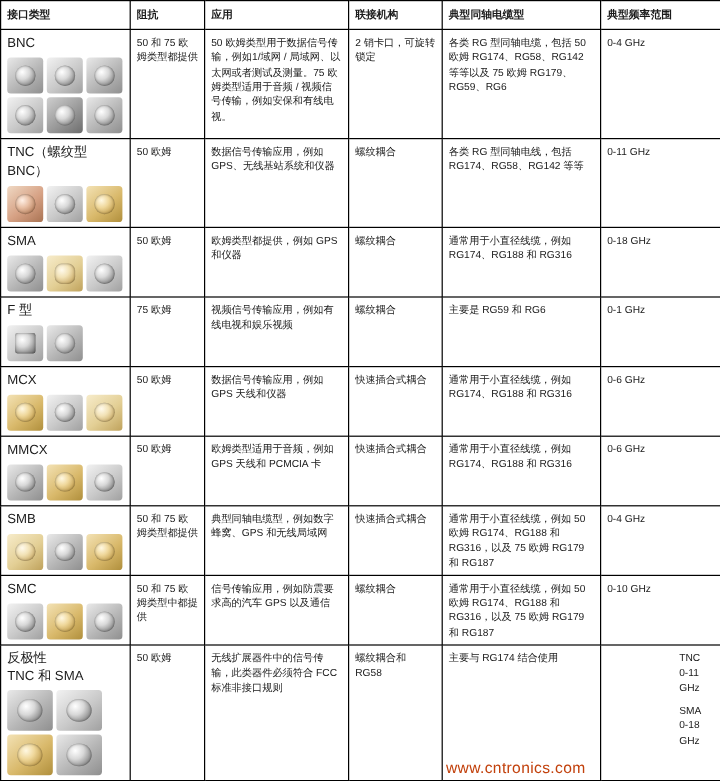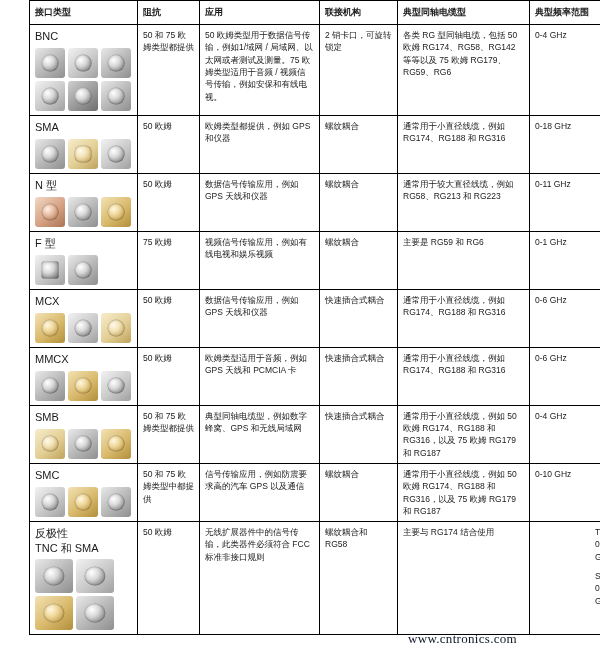--- a/index.html
+++ b/index.html
@@ -81,25 +81,25 @@
   }
   .ph.sq::after{border-radius:2px;}
 
   .freq-multi span{display:block;margin-left:30px;}
   .freq-multi .grp{margin-bottom:7px;}
   .watermark{
     position:absolute;
     right:8px;
     bottom:4px;
     font-size:13px;
-    color:#0f172a;
-    font-family:Liberation Serif, serif;
+    color:#c2410c;
+    font-family:Liberation Sans, sans-serif;
     letter-spacing:.3px;
   }
-  .wrap{position:relative;width:496px;height:651px;padding-left:29px;}
+  .wrap{position:relative;width:496px;height:651px;}
 </style>
 </head>
 <body>
 
 <div class="wrap">
   <table class="spec">
     <colgroup>
       <col class="c0">
         <col class="c1">
         <col class="c2">
@@ -131,52 +131,52 @@
             <span class="ph silver"></span>
           </span>
         </td>
         <td>50 和 75 欧姆类型都提供</td>
         <td>50 欧姆类型用于数据信号传输，例如1/域网 / 局域网、以太网或者测试及测量。75 欧姆类型适用于音频 / 视频信号传输，例如安保和有线电视。</td>
         <td>2 销卡口，可旋转锁定</td>
         <td>各类 RG 型同轴电缆，包括 50 欧姆 RG174、RG58、RG142 等等以及 75 欧姆 RG179、RG59、RG6</td>
         <td>0-4 GHz</td>
       </tr>
 
+      <tr>
+        <td>
+          <span class="conn-name">TNC（螺纹型 BNC）</span>
+          <span class="photos">
+            <span class="ph copper"></span>
+            <span class="ph silver2"></span>
+            <span class="ph gold"></span>
+          </span>
+        </td>
+        <td>50 欧姆</td>
+        <td>数据信号传输应用，例如 GPS、无线基站系统和仪器</td>
+        <td>螺纹耦合</td>
+        <td>各类 RG 型同轴电线，包括 RG174、RG58、RG142 等等</td>
+        <td>0-11 GHz</td>
+      </tr>
 
       <tr>
         <td>
           <span class="conn-name">SMA</span>
           <span class="photos">
             <span class="ph silver"></span>
             <span class="ph gold2 hex"></span>
             <span class="ph silver2"></span>
           </span>
         </td>
         <td>50 欧姆</td>
         <td>欧姆类型都提供，例如 GPS 和仪器</td>
         <td>螺纹耦合</td>
         <td>通常用于小直径线缆，例如 RG174、RG188 和 RG316</td>
         <td>0-18 GHz</td>
       </tr>
 
-      <tr>
-        <td>
-          <span class="conn-name">N 型</span>
-          <span class="photos">
-            <span class="ph copper"></span>
-            <span class="ph silver"></span>
-            <span class="ph gold"></span>
-          </span>
-        </td>
-        <td>50 欧姆</td>
-        <td>数据信号传输应用，例如 GPS 天线和仪器</td>
-        <td>螺纹耦合</td>
-        <td>通常用于较大直径线缆，例如 RG58、RG213 和 RG223</td>
-        <td>0-11 GHz</td>
-      </tr>
 
       <tr>
         <td>
           <span class="conn-name">F 型</span>
           <span class="photos">
             <span class="ph silver2 sq"></span>
             <span class="ph silver"></span>
           </span>
         </td>
         <td>75 欧姆</td>

